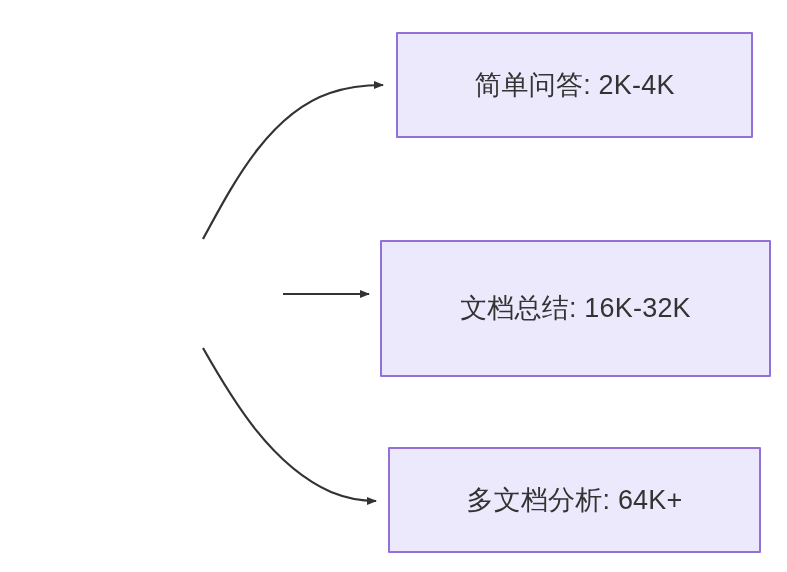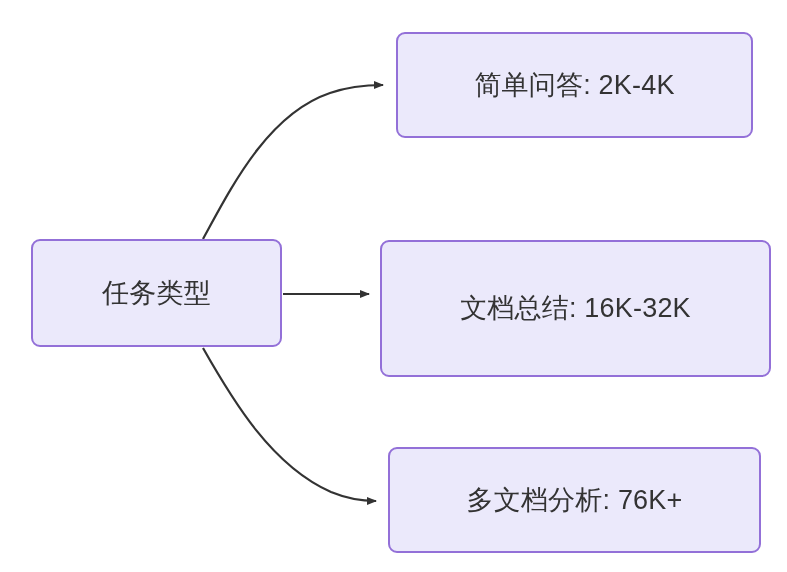--- a/index.html
+++ b/index.html
@@ -23,21 +23,21 @@
     top: 0;
     width: 787px;
     height: 572px;
     pointer-events: none;
   }
   .flow-node {
     position: absolute;
     box-sizing: border-box;
     background: #ebe9fb;
     border: 2px solid #9370d8;
-    border-radius: 9px;
+    border-radius: 1px;
     display: flex;
     align-items: center;
     justify-content: center;
     color: #333333;
     font-size: 27px;
     font-weight: 400;
     letter-spacing: 0.2px;
     line-height: 1.2;
     white-space: nowrap;
   }
@@ -81,29 +81,26 @@
       </marker>
     </defs>
 
     <path d="M 203 239 C 232 186, 268 114, 330 93 C 350 86, 368 85, 383 85" fill="none" stroke="#333333" stroke-width="2.2" marker-end="url(#arrowhead)"></path>
 
     <path d="M 283 294 L 369 294" fill="none" stroke="#333333" stroke-width="2.2" marker-end="url(#arrowhead)"></path>
 
     <path d="M 203 348 C 233 401, 272 466, 331 492 C 348 499, 363 501, 376 501" fill="none" stroke="#333333" stroke-width="2.2" marker-end="url(#arrowhead)"></path>
   </svg>
 
-  <div class="flow-node" id="node-root">
-    <span class="node-label">任务类型</span>
-  </div>
 
   <div class="flow-node" id="node-simple-qa">
     <span class="node-label">简单问答: 2K-4K</span>
   </div>
 
   <div class="flow-node" id="node-doc-summary">
     <span class="node-label">文档总结: 16K-32K</span>
   </div>
 
   <div class="flow-node" id="node-multi-doc">
-    <span class="node-label">多文档分析: 76K+</span>
+    <span class="node-label">多文档分析: 64K+</span>
   </div>
 
 </div>
 
 </body></html>

